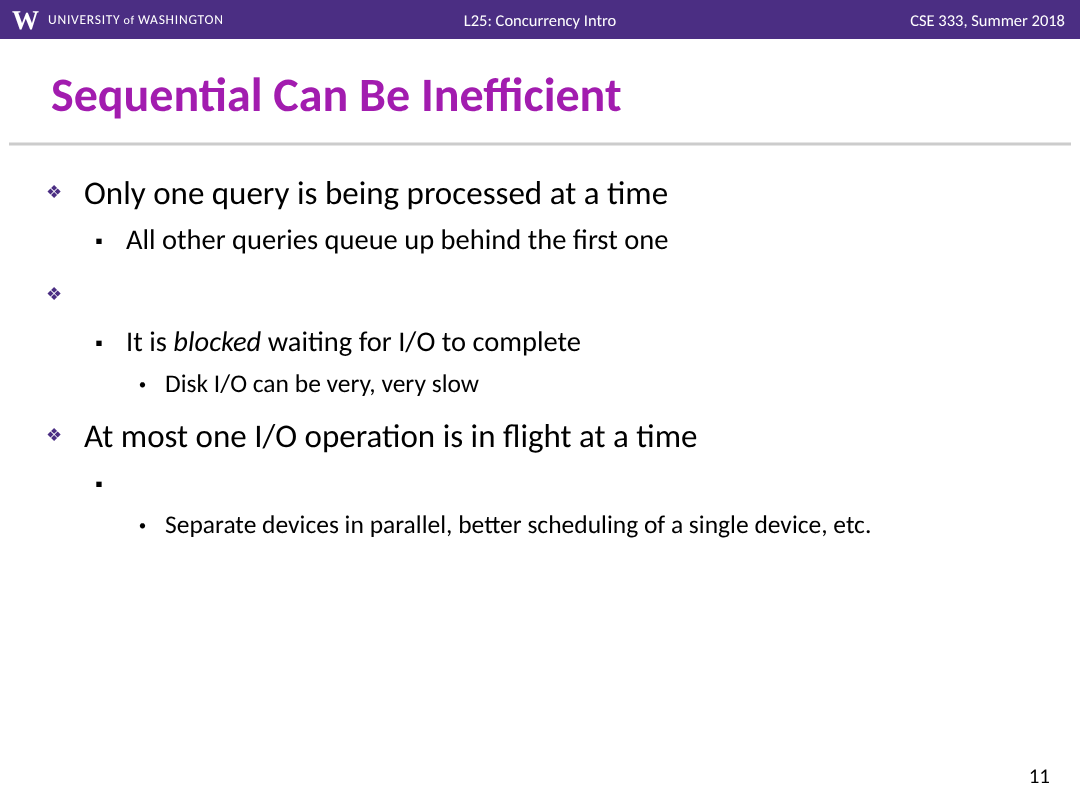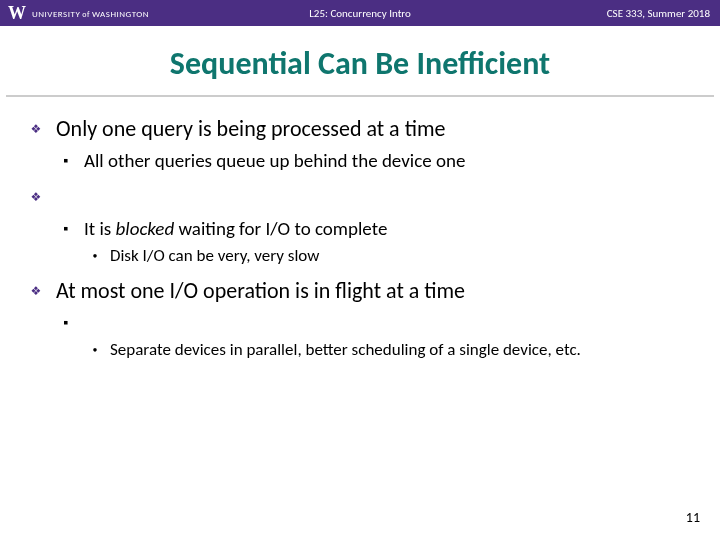--- a/index.html
+++ b/index.html
@@ -50,25 +50,24 @@
     font-size: 11px;
   }
   .header-right {
     position: absolute;
     right: 10px;
     font-size: 11px;
   }
   .slide-title {
     font-size: 32px;
     font-weight: 700;
-    color: #0f766e;
+    color: #a21caf;
     padding: 18px 28px 12px 28px;
     border-bottom: 2px solid #cccccc;
     margin: 0 6px;
-    text-align: center;
   }
   .content {
     padding: 14px 30px 0 30px;
     color: #000000;
   }
   .lvl1 {
     display: flex;
     align-items: flex-start;
     gap: 14px;
     font-size: 22px;
@@ -143,21 +142,21 @@
 <div class="slide-title">Sequential Can Be Inefficient</div>
 
 <div class="content">
 
   <div class="lvl1">
     <span class="lvl1-bullet">❖</span>
     <span>Only one query is being processed at a time</span>
   </div>
   <div class="lvl2">
     <span class="lvl2-bullet">▪</span>
-    <span>All other queries queue up behind the device one</span>
+    <span>All other queries queue up behind the first one</span>
   </div>
 
   <div class="lvl1">
     <span class="lvl1-bullet">❖</span>
   </div>
   <div class="lvl2">
     <span class="lvl2-bullet">▪</span>
     <span>
       <span>It is </span><span class="italic">blocked</span><span> waiting for I/O to complete</span>
     </span>

